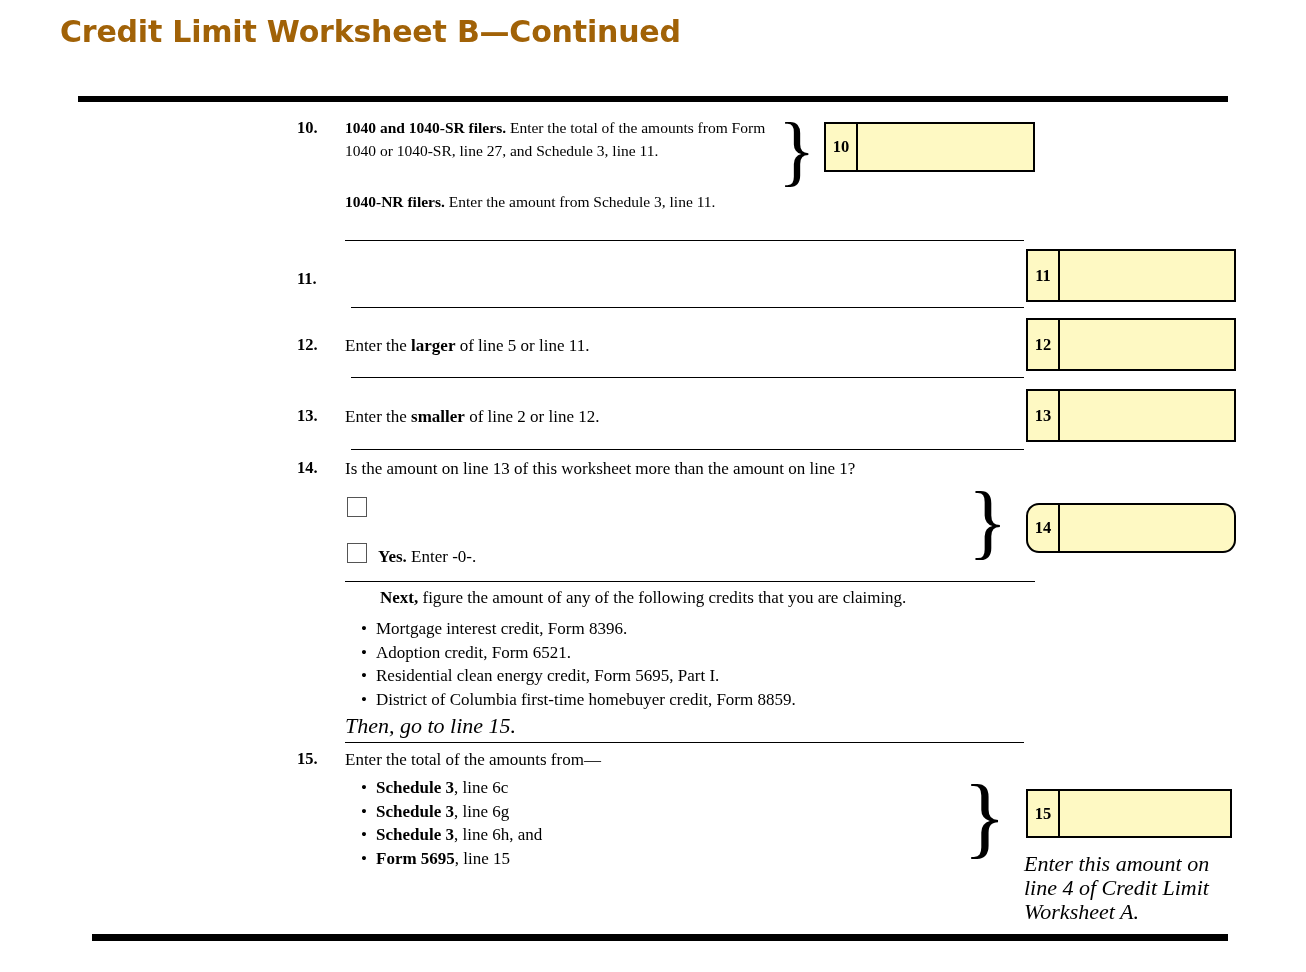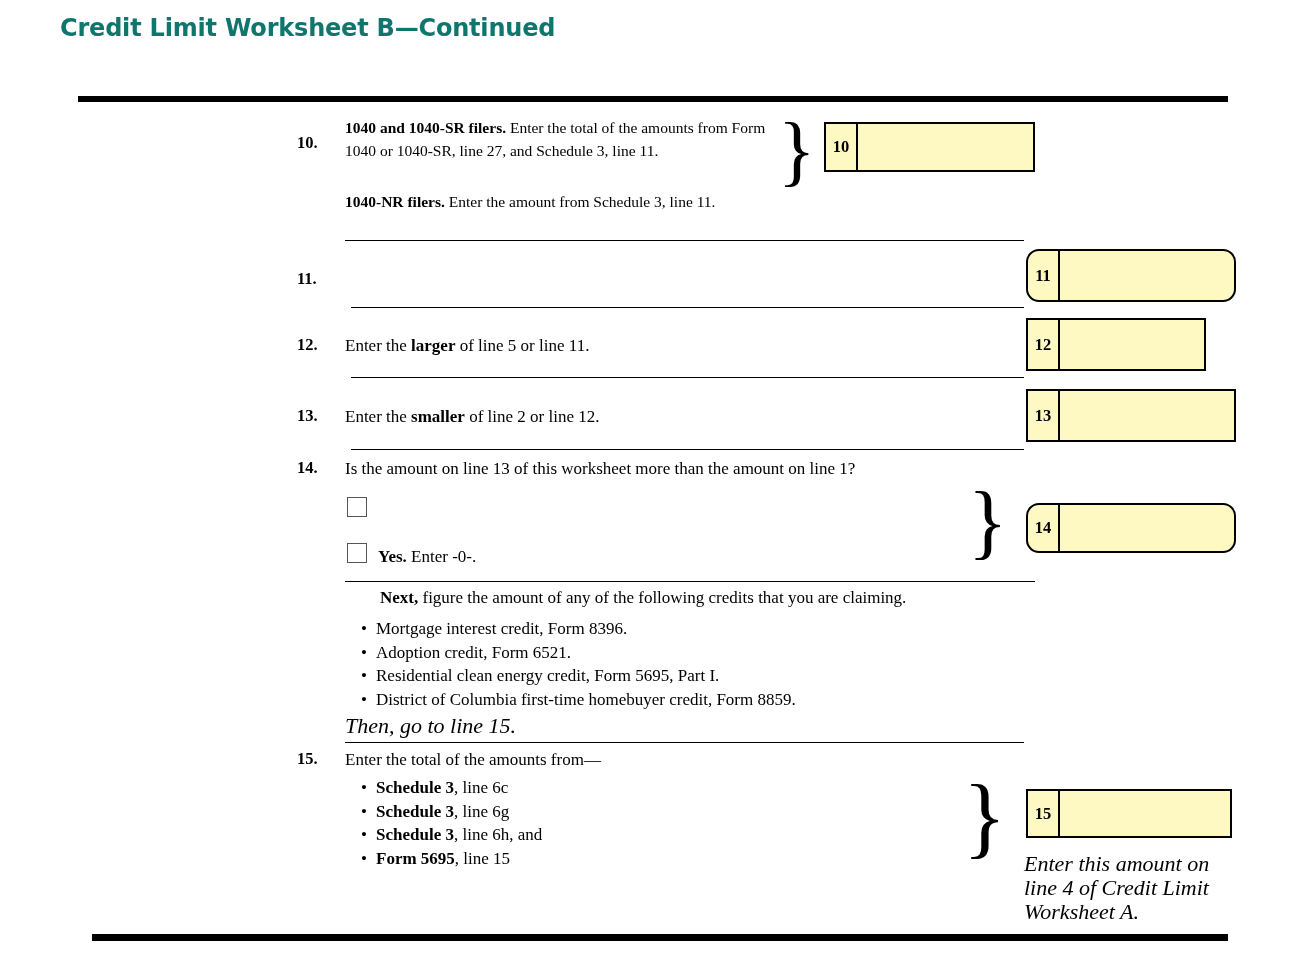--- a/index.html
+++ b/index.html
@@ -19,23 +19,23 @@
     position: relative;
     width: 1306px;
     height: 972px;
   }
   .title {
     position: absolute;
     left: 60px;
     top: 14px;
     font-family: "DejaVu Sans", sans-serif;
     font-weight: bold;
-    font-size: 24px;
+    font-size: 30px;
     letter-spacing: -0.2px;
-    color: #0f766e;
+    color: #a16207;
   }
   .rule-top {
     position: absolute;
     left: 78px;
     top: 96px;
     width: 1150px;
     height: 6px;
     background: #000;
   }
   .rule-bottom {
@@ -146,48 +146,48 @@
 </style>
 </head>
 <body>
 
 <div class="page">
 
   <div class="title">Credit Limit Worksheet B—Continued</div>
 
   <div class="rule-top"></div>
 
-  <div class="num" style="left:297px; top:133px;">10.</div>
+  <div class="num" style="left:297px; top:118px;">10.</div>
 
   <div class="txt small" style="left:345px; top:116px; width:425px;"><span class="b">1040 and 1040-SR filers.</span><span> Enter the total of the amounts from Form 1040 or 1040-SR, line 27, and Schedule 3, line 11.</span></div>
 
   <div class="txt small" style="left:345px; top:190px; width:430px;"><span class="b">1040-NR filers.</span><span> Enter the amount from Schedule 3, line 11.</span></div>
 
   <div class="brace" style="left:778px; top:112px; font-size:78px;">}</div>
 
   <div class="box" style="left:824px; top:122px; width:211px; height:50px;">
     <div class="lbl">10</div>
     <div class="field"></div>
   </div>
 
   <div class="hr" style="left:345px; top:240px; width:679px;"></div>
 
   <div class="num" style="left:297px; top:269px;">11.</div>
 
-  <div class="box" style="left:1026px; top:249px; width:210px; height:53px;border-radius:13px;">
+  <div class="box" style="left:1026px; top:249px; width:210px; height:53px;">
     <div class="lbl">11</div>
     <div class="field"></div>
   </div>
 
   <div class="hr" style="left:351px; top:307px; width:673px;"></div>
 
   <div class="num" style="left:297px; top:335px;">12.</div>
   <div class="txt" style="left:345px; top:334px; width:660px;"><span>Enter the </span><span class="b">larger</span><span> of line 5 or line 11.</span></div>
 
-  <div class="box" style="left:1026px; top:318px; width:180px; height:53px;">
+  <div class="box" style="left:1026px; top:318px; width:210px; height:53px;">
     <div class="lbl">12</div>
     <div class="field"></div>
   </div>
 
   <div class="hr" style="left:351px; top:377px; width:673px;"></div>
 
   <div class="num" style="left:297px; top:406px;">13.</div>
   <div class="txt" style="left:345px; top:405px; width:660px;"><span>Enter the </span><span class="b">smaller</span><span> of line 2 or line 12.</span></div>
 
   <div class="box" style="left:1026px; top:389px; width:210px; height:53px;">

